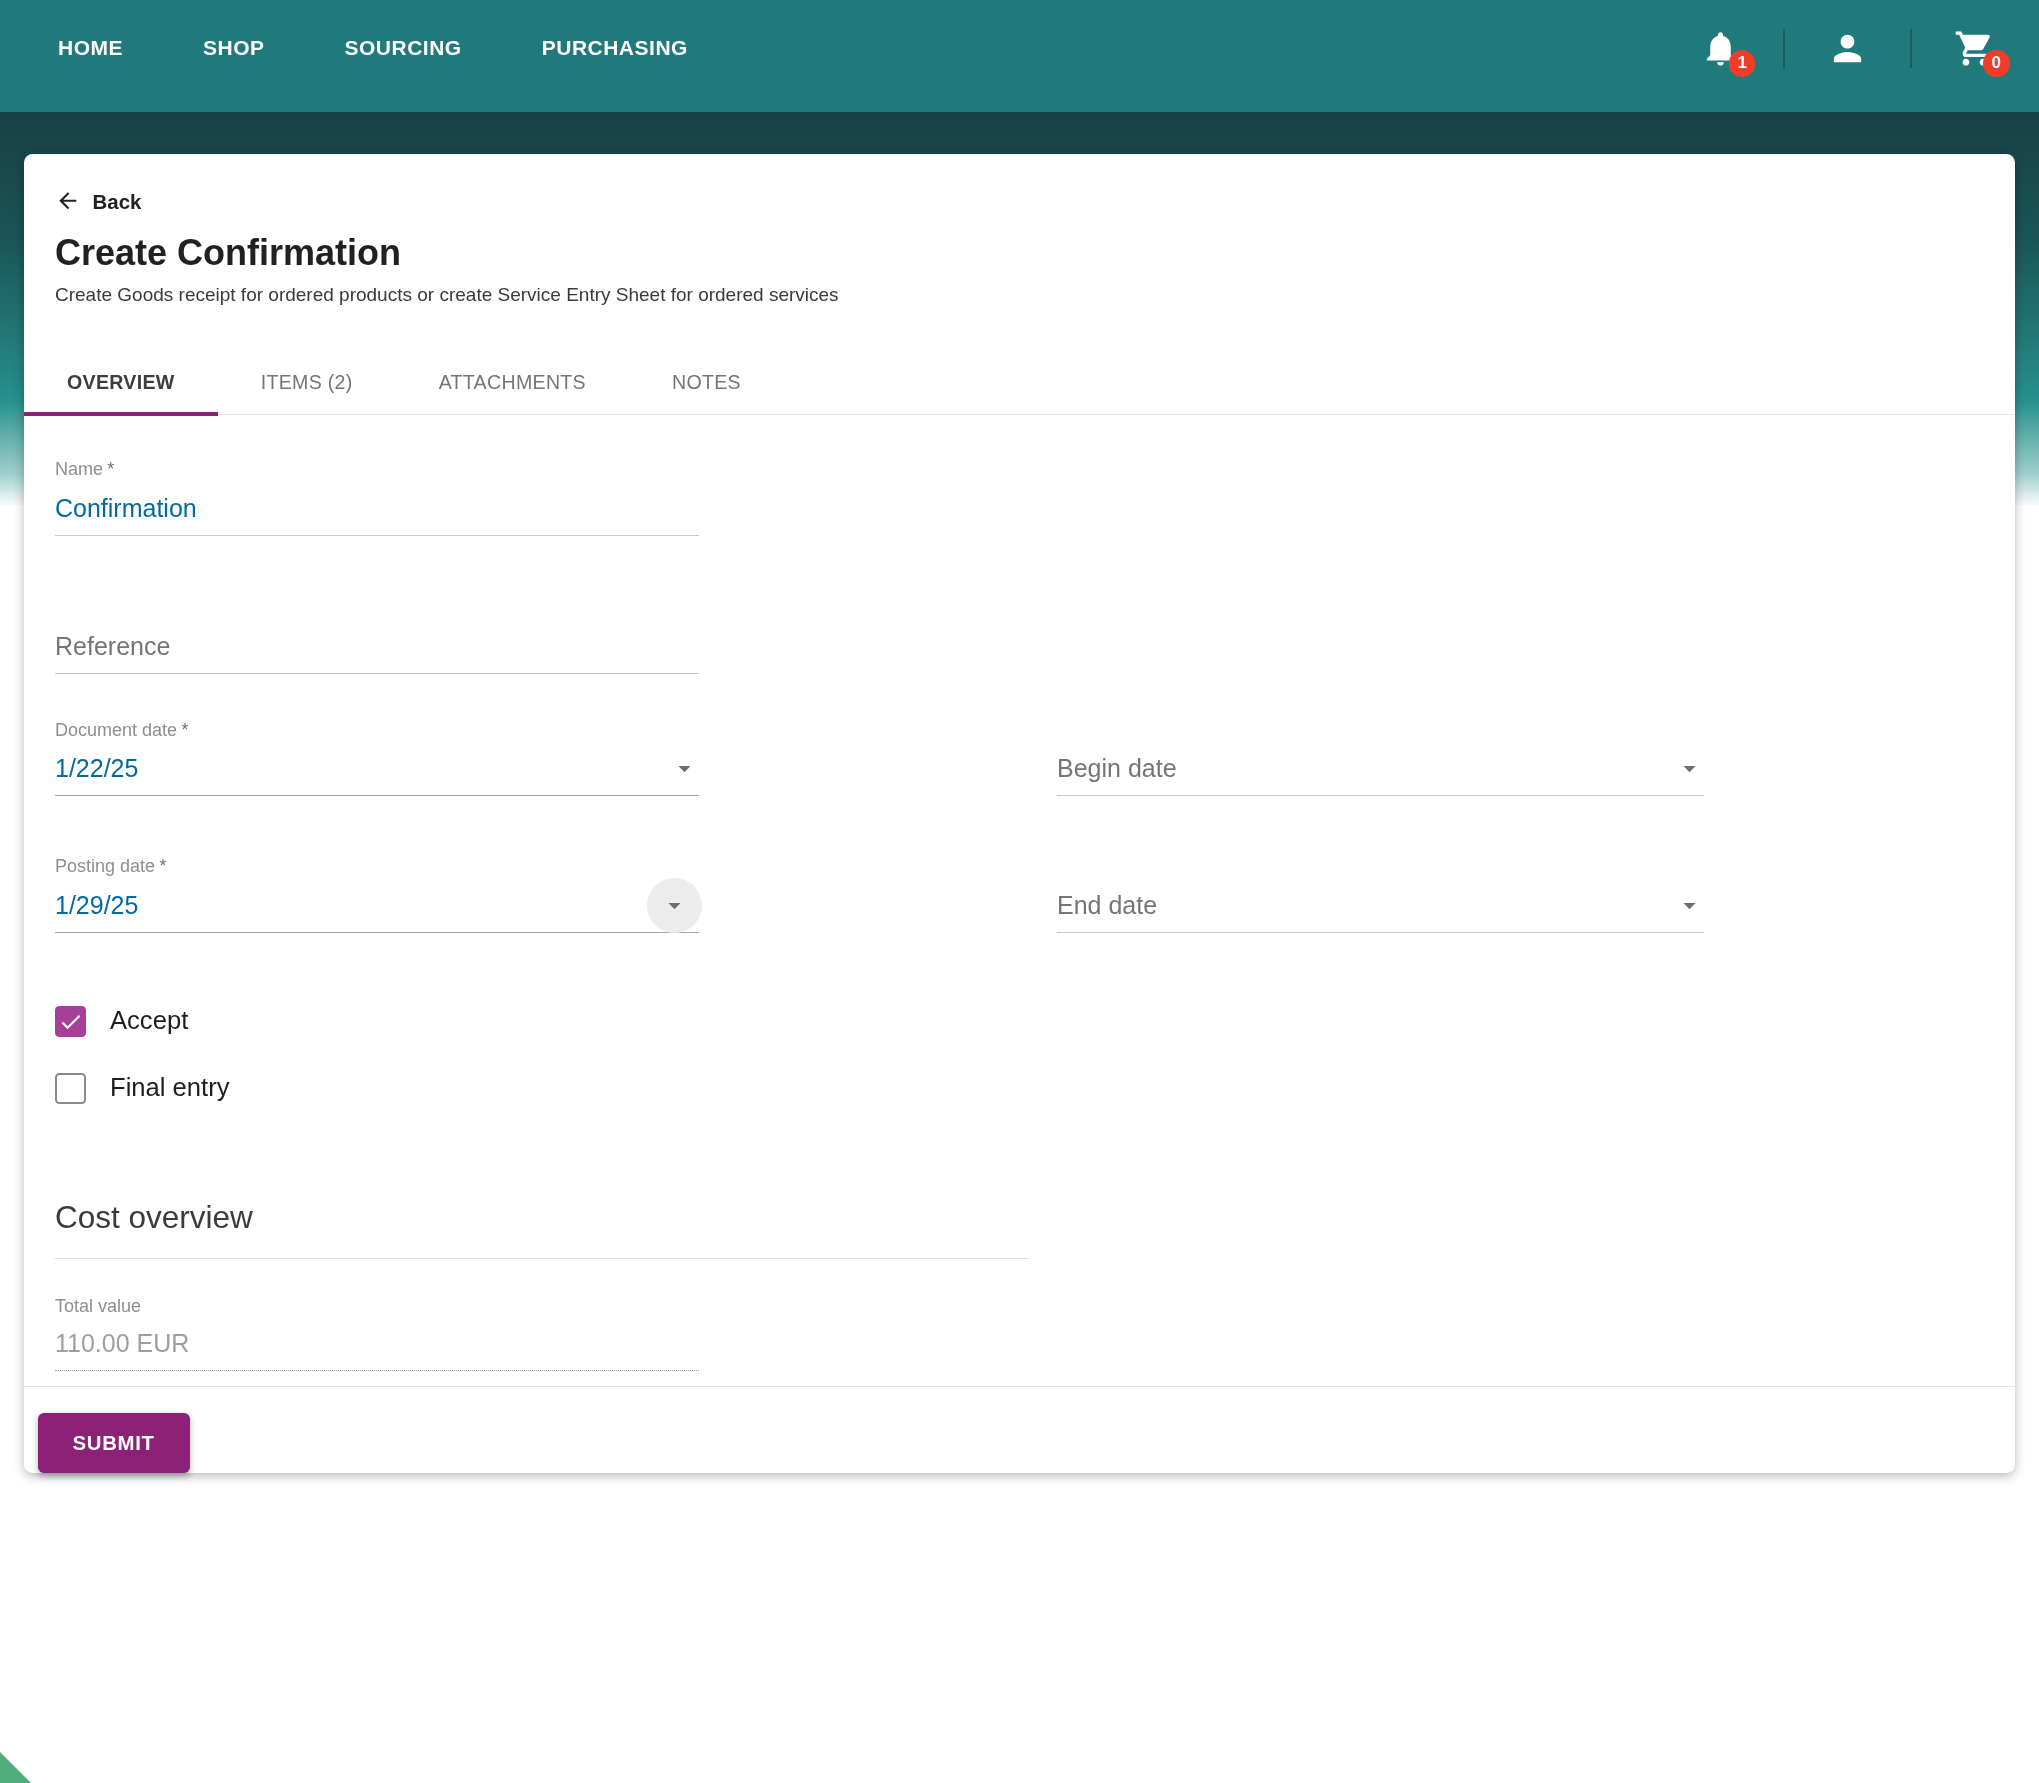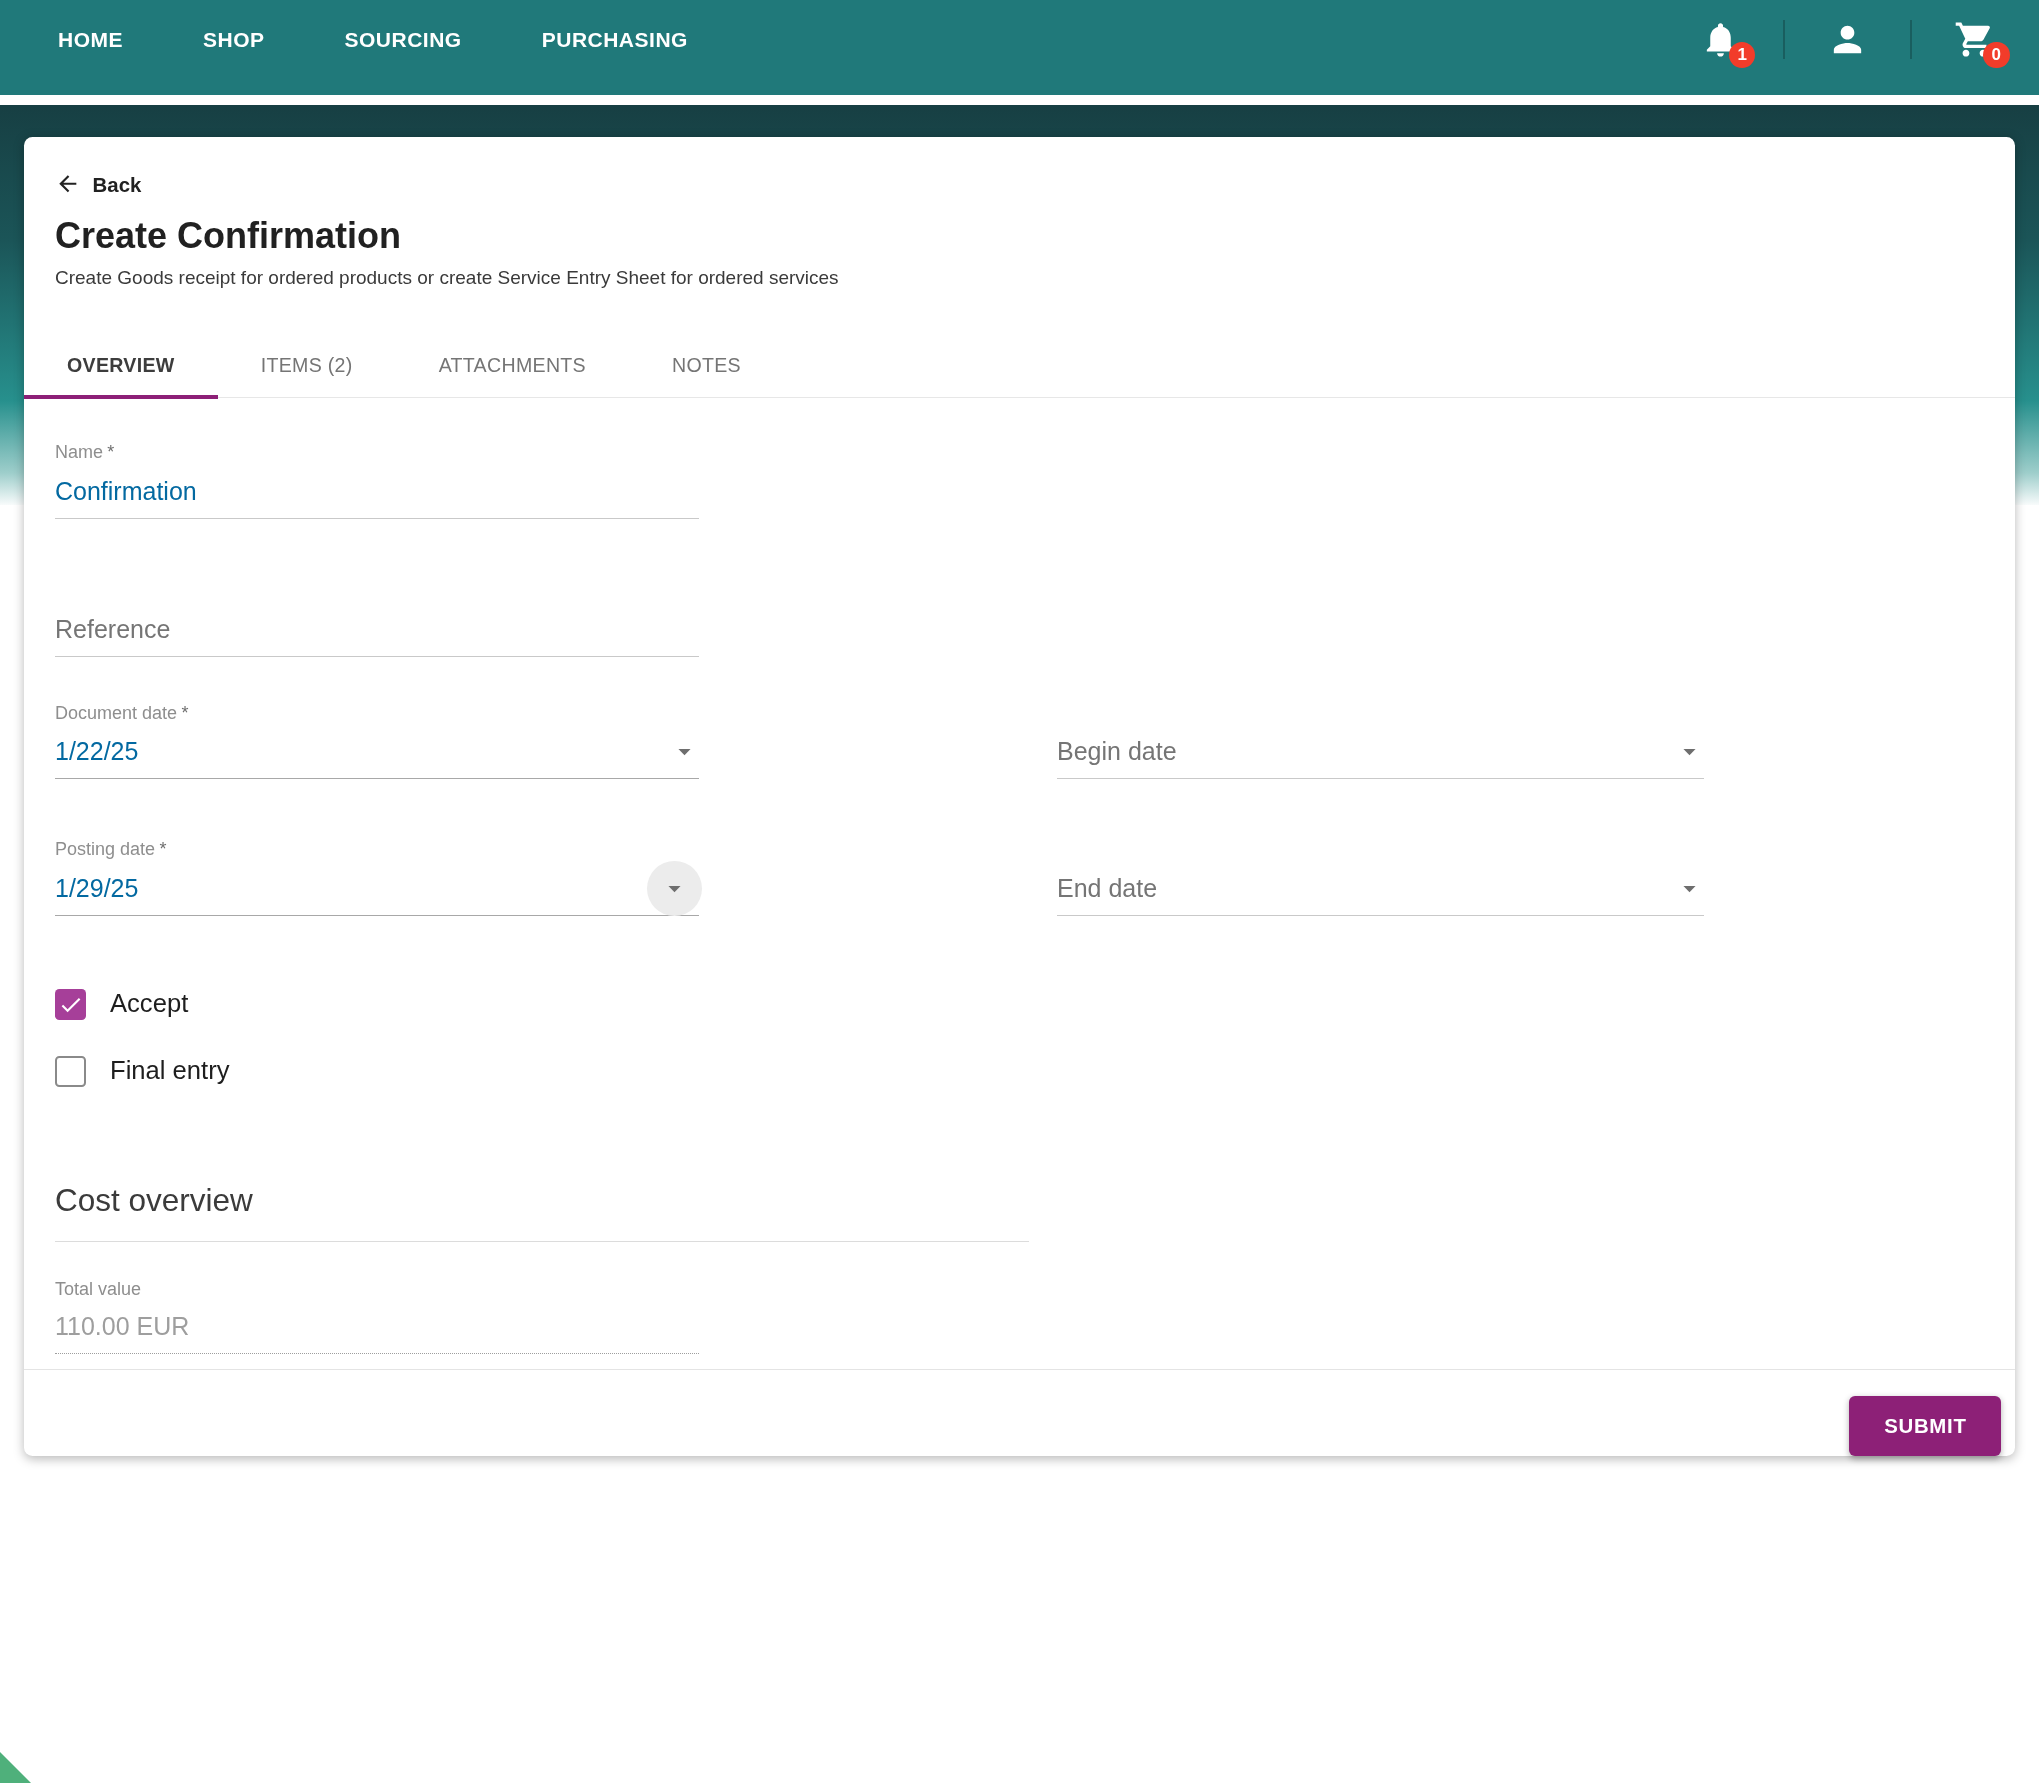--- a/index.html
+++ b/index.html
@@ -20,21 +20,21 @@
   .green-corner {
     position:absolute; left:0; bottom:0; z-index:0;
     width:0; height:0;
     border-bottom:32px solid #4FB07B;
     border-right:32px solid transparent;
   }
 
   
   .topbar {
     position:relative; z-index:3;
-    height:95px; background:#20797A;
+    height:112px; background:#20797A;
     display:flex; align-items:center;
     padding:0 44px 15.3px 58px; color:#fff;
   }
   .nav { display:flex; gap:80px; }
   .nav-item {
     font-size:21px; font-weight:700; letter-spacing:0.5px; color:#fff;
     cursor:pointer; white-space:nowrap;
   }
   .topbar-right { margin-left:auto; display:flex; align-items:center; gap:32px; }
   .icon-btn { position:relative; width:41px; height:41px; cursor:pointer; }
@@ -121,21 +121,21 @@
   .total-group { margin-top:37px; width:644px; }
   .total-value {
     font-size:25px; color:#9E9E9E; padding:12px 0 12px;
     border-bottom:1.7px dotted #9E9E9E;
   }
 
   
   .spacer { flex:1; }
   .card-footer {
     border-top:0.9px solid #E4E4E4;
-    padding:25.6px 13.6px 0; display:flex; justify-content:flex-end;
+    padding:25.6px 13.6px 0; display:flex; justify-content:flex-start;
   }
   .submit-btn {
     width:152px; height:60px; border:none; border-radius:6px;
     background:#8D2077; color:#fff; font-family:inherit;
     font-size:20.4px; font-weight:700; letter-spacing:0.7px;
     box-shadow:0 2.6px 6px rgba(0,0,0,.3); cursor:pointer;
   }
 </style>
 </head>
 <body>

